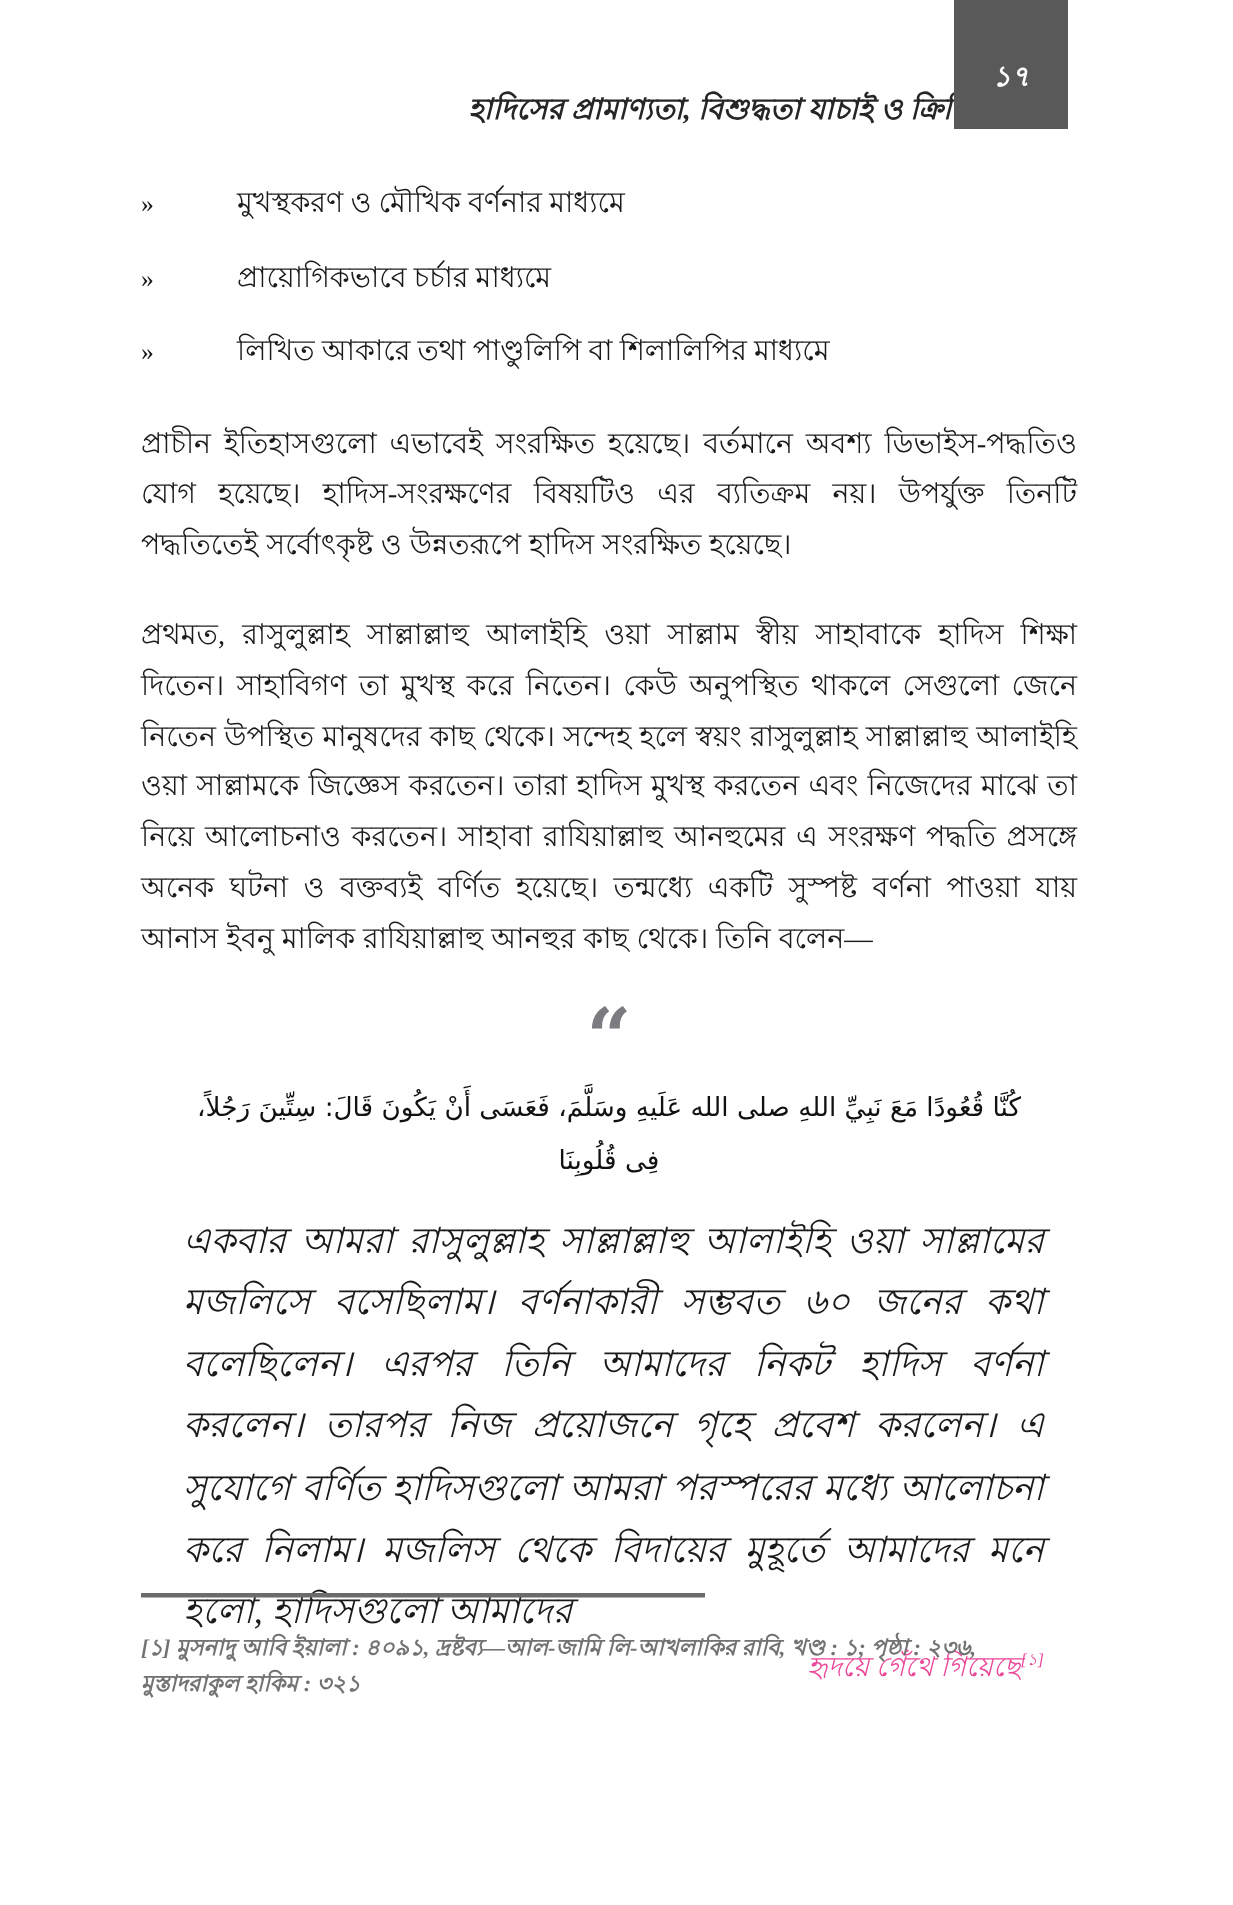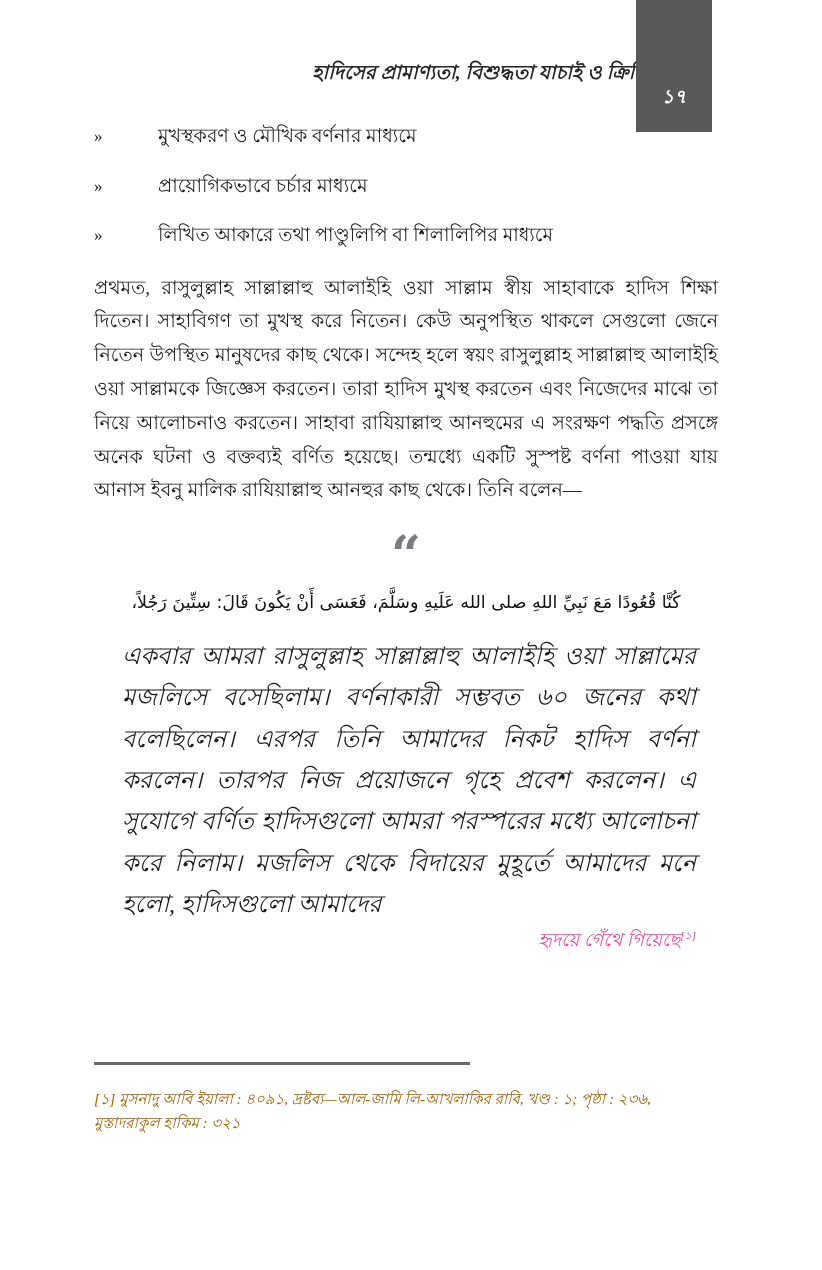--- a/index.html
+++ b/index.html
@@ -35,21 +35,21 @@
     font-weight: 600;
     color: #262626;
     white-space: nowrap;
     letter-spacing: .1px;
   }
   .page-number-box {
     position: absolute;
     left: 636px;
     top: 0;
     width: 76px;
-    height: 132px;
+    height: 86px;
     background: #595959;
   }
   .page-number {
     position: absolute;
     left: 0;
     right: 0;
     bottom: 18px;
     text-align: center;
     color: #ffffff;
     font-size: 19px;
@@ -159,22 +159,23 @@
   .footnote-rule {
     width: 376px;
     height: 3px;
     background: #6b6b6b;
     margin: 0 0 22px 0;
   }
   .footnote-text {
     font-size: 15px;
     font-style: italic;
     line-height: 1.62;
-    color: #a16207;
+    color: #737373;
     margin: 0;
+    font-weight: bold;
   }
 </style>
 </head>
 <body>
 
 <div class="page">
 
   <div class="header">
     <div class="header-title">হাদিসের প্রামাণ্যতা, বিশুদ্ধতা যাচাই ও ক্রিটিসিজম</div>
     <div class="page-number-box">
@@ -192,26 +193,28 @@
       <li class="bullet-item">
         <span class="bullet-marker">»</span>
         <span class="bullet-text">প্রায়োগিকভাবে চর্চার মাধ্যমে</span>
       </li>
       <li class="bullet-item">
         <span class="bullet-marker">»</span>
         <span class="bullet-text">লিখিত আকারে তথা পাণ্ডুলিপি বা শিলালিপির মাধ্যমে</span>
       </li>
     </ul>
 
+    <p class="para para-1">প্রাচীন ইতিহাসগুলো এভাবেই সংরক্ষিত হয়েছে। বর্তমানে অবশ্য ডিভাইস-পদ্ধতিও যোগ হয়েছে। হাদিস-সংরক্ষণের বিষয়টিও এর ব্যতিক্রম নয়। উপর্যুক্ত তিনটি পদ্ধতিতেই সর্বোৎকৃষ্ট ও উন্নতরূপে হাদিস সংরক্ষিত হয়েছে।</p>
     <p class="para para-2">প্রথমত, রাসুলুল্লাহ সাল্লাল্লাহু আলাইহি ওয়া সাল্লাম স্বীয় সাহাবাকে হাদিস শিক্ষা দিতেন। সাহাবিগণ তা মুখস্থ করে নিতেন। কেউ অনুপস্থিত থাকলে সেগুলো জেনে নিতেন উপস্থিত মানুষদের কাছ থেকে। সন্দেহ হলে স্বয়ং রাসুলুল্লাহ সাল্লাল্লাহু আলাইহি ওয়া সাল্লামকে জিজ্ঞেস করতেন। তারা হাদিস মুখস্থ করতেন এবং নিজেদের মাঝে তা নিয়ে আলোচনাও করতেন। সাহাবা রাযিয়াল্লাহু আনহুমের এ সংরক্ষণ পদ্ধতি প্রসঙ্গে অনেক ঘটনা ও বক্তব্যই বর্ণিত হয়েছে। তন্মধ্যে একটি সুস্পষ্ট বর্ণনা পাওয়া যায় আনাস ইবনু মালিক রাযিয়াল্লাহু আনহুর কাছ থেকে। তিনি বলেন—</p>
 
     <div class="quote-mark">“</div>
 
     <div class="arabic-block">
       <span class="arabic-line">كُنَّا قُعُودًا مَعَ نَبِيِّ اللهِ صلى الله عَلَيهِ وسَلَّمَ، فَعَسَى أَنْ يَكُونَ قَالَ: سِتِّينَ رَجُلاً،</span>
+      <span class="arabic-line">فِى قُلُوبِنَا</span>
     </div>
 
     <p class="translation">একবার আমরা রাসুলুল্লাহ সাল্লাল্লাহু আলাইহি ওয়া সাল্লামের মজলিসে বসেছিলাম। বর্ণনাকারী সম্ভবত ৬০ জনের কথা বলেছিলেন। এরপর তিনি আমাদের নিকট হাদিস বর্ণনা করলেন। তারপর নিজ প্রয়োজনে গৃহে প্রবেশ করলেন। এ সুযোগে বর্ণিত হাদিসগুলো আমরা পরস্পরের মধ্যে আলোচনা করে নিলাম। মজলিস থেকে বিদায়ের মুহূর্তে আমাদের মনে হলো, হাদিসগুলো আমাদের</p>
     <p class="translation-last"><span>হৃদয়ে গেঁথে গিয়েছে</span><span class="footnote-ref">[১]</span></p>
 
   </div>
 
   <div class="footnote-area">
     <div class="footnote-rule"></div>
     <p class="footnote-text">[১] মুসনাদু আবি ইয়ালা : ৪০৯১, দ্রষ্টব্য—আল-জামি লি-আখলাকির রাবি, খণ্ড : ১; পৃষ্ঠা : ২৩৬, মুস্তাদরাকুল হাকিম : ৩২১</p>

